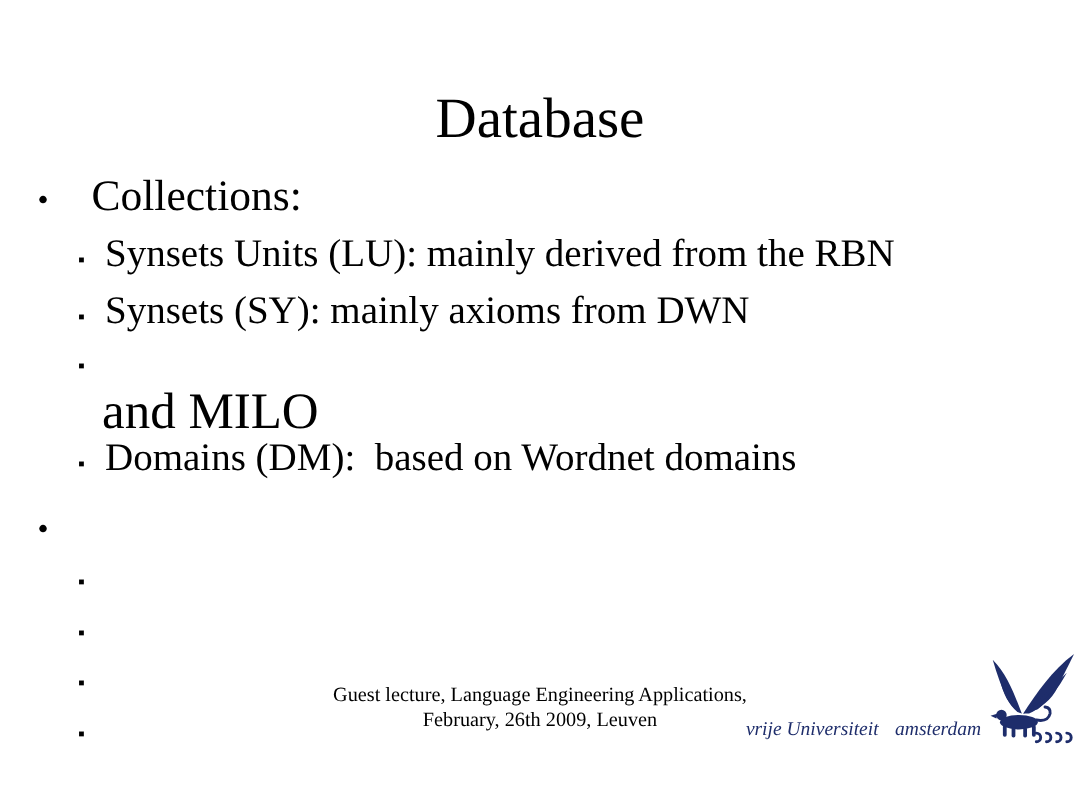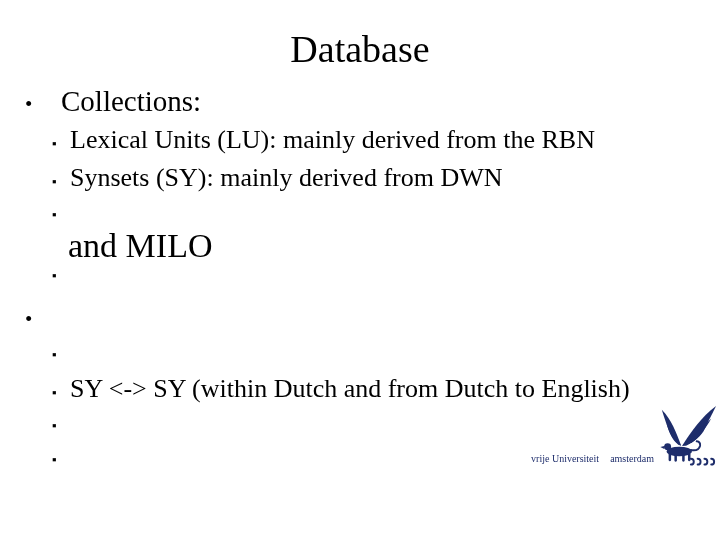--- a/index.html
+++ b/index.html
@@ -7,20 +7,21 @@
     width: 720px; height: 540px;
     background: #ffffff;
   }
   .slide {
     position: relative;
     width: 720px; height: 468px;
     background: #ffffff;
     color: #000000;
     font-family: "Liberation Serif", "DejaVu Serif", serif;
     overflow: hidden;
+    margin-top: 30px;
   }
   .title {
     text-align: center;
     padding-top: 26px;
     font-size: 38px;
     line-height: 46px;
   }
   .row-l1 {
     display: flex;
     align-items: baseline;
@@ -63,21 +64,22 @@
   }
   .logo {
     position: absolute;
     right: 0; bottom: 0;
     width: 200px; height: 70px;
   }
   .logo-text {
     position: absolute;
     right: 66px;
     bottom: 4px;
-    font-size: 10px;
+    font-size: 13px;
+    font-style: italic;
     white-space: nowrap;
     color: #1e2d6b;
   }
   .logo-text .city { margin-left: 11px; }
   .griffin {
     position: absolute;
     right: 2px;
     bottom: 2px;
     width: 62px;
     height: 62px;
@@ -89,53 +91,57 @@
 <div class="slide">
 
   <div class="title">Database</div>
 
   <div class="row-l1 collections">
     <span class="bullet">•</span>
     <span class="txt">Collections:</span>
   </div>
   <div class="row-l2">
     <span class="bullet">▪</span>
-    <span class="txt">Lexical Units (LU): mainly derived from the RBN</span>
+    <span class="txt">Synsets Units (LU): mainly derived from the RBN</span>
   </div>
   <div class="row-l2">
     <span class="bullet">▪</span>
-    <span class="txt">Synsets (SY): mainly derived from DWN</span>
+    <span class="txt">Synsets (SY): mainly axioms from DWN</span>
   </div>
   <div class="row-l2">
     <span class="bullet">▪</span>
   </div>
   <div class="row-cont">
     <span class="txt">and MILO</span>
   </div>
   <div class="row-l2">
     <span class="bullet">▪</span>
+    <span class="txt">Domains (DM):  based on Wordnet domains</span>
   </div>
 
   <div class="row-l1 mappings">
     <span class="bullet">•</span>
   </div>
   <div class="row-l2">
     <span class="bullet">▪</span>
   </div>
   <div class="row-l2">
     <span class="bullet">▪</span>
-    <span class="txt">SY &lt;-&gt; SY (within Dutch and from Dutch to English)</span>
   </div>
   <div class="row-l2">
     <span class="bullet">▪</span>
   </div>
   <div class="row-l2">
     <span class="bullet">▪</span>
   </div>
 
+  <div class="footer">
+    <div>Guest lecture, Language Engineering Applications,</div>
+    <div>February, 26th 2009, Leuven</div>
+  </div>
 
   <div class="logo">
     <div class="logo-text">
       <span>vrije Universiteit</span><span class="city">amsterdam</span>
     </div>
     <svg class="griffin" viewBox="0 0 64 64" xmlns="http://www.w3.org/2000/svg" aria-hidden="true">
       <g fill="#1e2d6b">
 
         <path d="M27 43 C36 29 47 13 62 2 C57 12 53 20 49 28 C44 36 36 41 27 43 Z"></path>
         <path d="M27 43 C38 34 49 23 57 15 C51 26 44 35 37 40 Z"></path>

